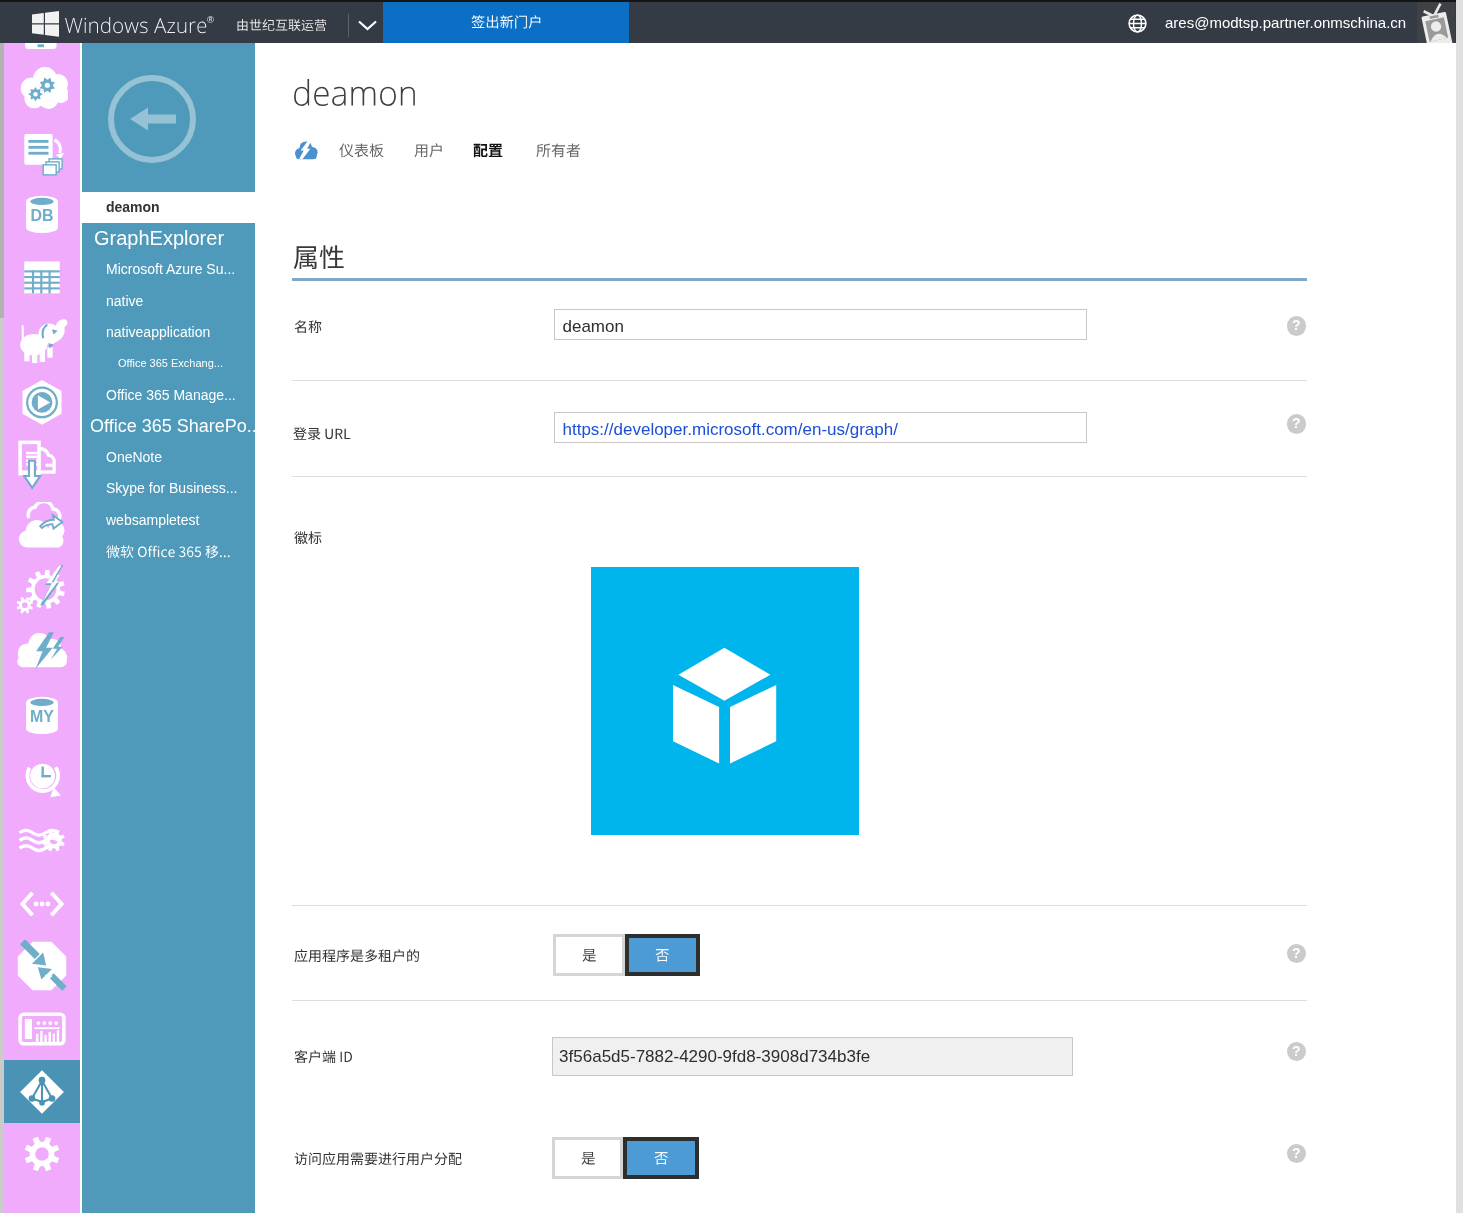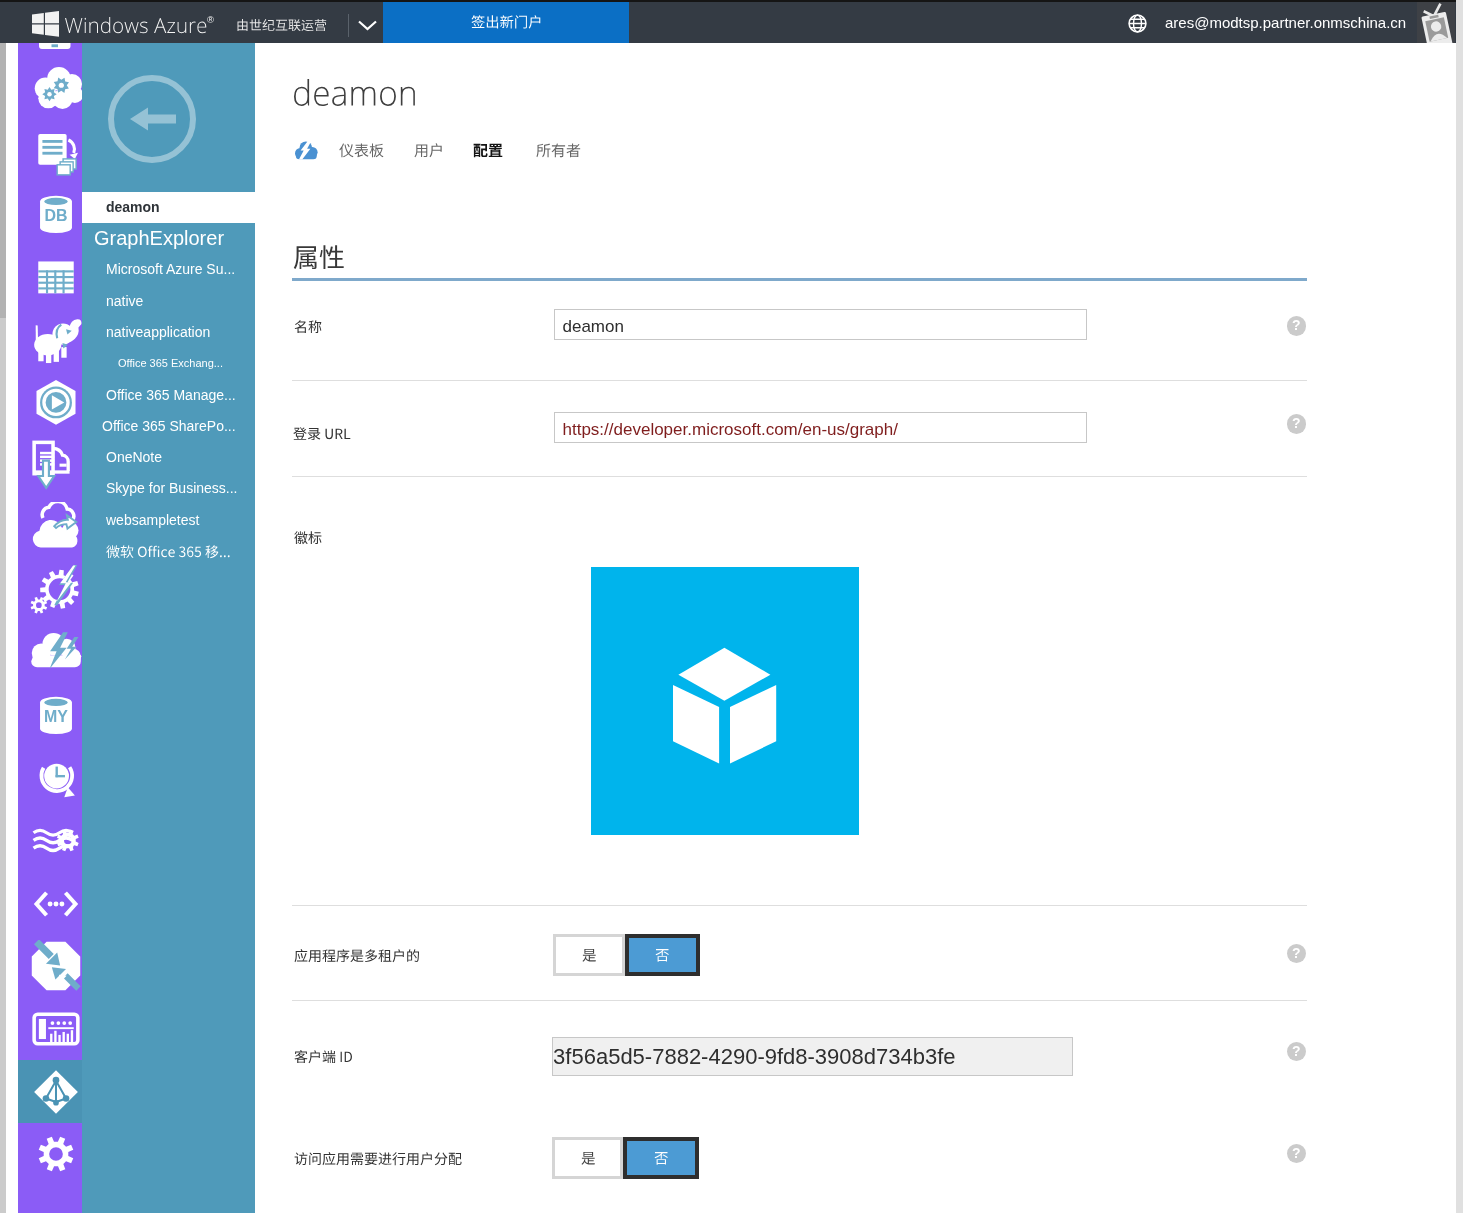--- a/index.html
+++ b/index.html
@@ -1,19 +1,19 @@
 <!DOCTYPE html>
 <html><head><meta charset="utf-8"><style>
 *{margin:0;padding:0;box-sizing:border-box}
 body{width:1463px;height:1213px;position:relative;overflow:hidden;background:#fff;font-family:"Liberation Sans",sans-serif;}
 .abs{position:absolute}
 </style></head><body>
 <div class="abs" style="left:0;top:0;width:6px;height:1213px;background:#cbcbcb"></div>
 <div class="abs" style="left:0;top:43px;width:6px;height:275px;background:#b2b2b2"></div>
-<div class="abs" style="left:18px;top:0;width:76px;height:1213px;background:#8b5cf6">
+<div class="abs" style="left:4px;top:0;width:76px;height:1213px;background:#f0abfc">
 <svg class="abs" style="left:20px;top:0" width="40" height="50" viewBox="0 0 40 50">
       <rect x="1" y="28" width="31.5" height="21" rx="3" fill="#fff"></rect>
       <rect x="13.5" y="44.3" width="6.5" height="2.9" fill="#6fadca"></rect>
     </svg>
 <div class="abs" style="left:0;top:1060.3px;width:76px;height:62.6px;background:#4a93b4"></div>
 <svg style="position:absolute;left:12.0px;top:64.0px" width="52" height="52" viewBox="0 0 44 44">
       <g fill="#fff">
         <circle cx="13" cy="20.5" r="9"></circle>
         <circle cx="24.5" cy="12.5" r="10"></circle>
         <circle cx="35.5" cy="17" r="8.5"></circle>
@@ -174,21 +174,21 @@
       <circle cx="46" cy="46" r="41" fill="none" stroke="rgba(255,255,255,0.40)" stroke-width="6"></circle>
       <path fill="rgba(255,255,255,0.40)" d="M24,46 L42,34.5 L42,41.5 L70,41.5 L70,50.5 L42,50.5 L42,57.5 Z"></path>
     </svg>
 <div class="abs" style="left:0;top:191.7px;width:173px;height:31.3px;background:#fff;color:#2e3338;font-weight:bold;font-size:14px;line-height:31.3px;padding-left:24px">deamon</div>
 <div class="abs" style="left:0;top:223.0px;width:173px;height:31.3px;color:#fff;font-size:20px;line-height:31.3px;padding-left:12px;white-space:nowrap">GraphExplorer</div>
 <div class="abs" style="left:0;top:254.3px;width:173px;height:31.3px;color:#fff;font-size:14px;line-height:31.3px;padding-left:24px;white-space:nowrap">Microsoft Azure Su...</div>
 <div class="abs" style="left:0;top:285.6px;width:153px;height:31.3px;color:#fff;font-size:14px;line-height:31.3px;padding-left:24px;white-space:nowrap">native</div>
 <div class="abs" style="left:0;top:316.9px;width:171px;height:31.3px;color:#fff;font-size:14px;line-height:31.3px;padding-left:24px;white-space:nowrap">nativeapplication</div>
 <div class="abs" style="left:0;top:348.2px;width:173px;height:31.3px;color:#fff;font-size:11px;line-height:31.3px;padding-left:36px;white-space:nowrap">Office 365 Exchang...</div>
 <div class="abs" style="left:0;top:379.5px;width:207px;height:31.3px;color:#fff;font-size:14px;line-height:31.3px;padding-left:24px;white-space:nowrap">Office 365 Manage...</div>
-<div class="abs" style="left:0;top:410.8px;width:173px;height:31.3px;color:#fff;font-size:14px;line-height:31.3px;padding-left:20px;white-space:nowrap">Office 365 SharePo...</div>
+<div class="abs" style="left:0;top:410.8px;width:173px;height:31.3px;color:#fff;font-size:18px;line-height:31.3px;padding-left:8px;white-space:nowrap">Office 365 SharePo...</div>
 <div class="abs" style="left:0;top:442.1px;width:173px;height:31.3px;color:#fff;font-size:14px;line-height:31.3px;padding-left:24px;white-space:nowrap">OneNote</div>
 <div class="abs" style="left:0;top:473.4px;width:173px;height:31.3px;color:#fff;font-size:14px;line-height:31.3px;padding-left:24px;white-space:nowrap">Skype for Business...</div>
 <div class="abs" style="left:0;top:504.7px;width:173px;height:31.3px;color:#fff;font-size:14px;line-height:31.3px;padding-left:24px;white-space:nowrap">websampletest</div>
 </div>
 <svg style="position:absolute;left:106px;top:542.9px;" width="126" height="18" viewBox="0 0 126 18">
     <path transform="translate(0,14.0)" d="M2.8 -11.8C2.3 -10.8 1.3 -9.7 0.4 -9.0C0.6 -8.8 0.8 -8.4 1.0 -8.2C2.0 -9.0 3.0 -10.3 3.7 -11.4ZM4.6 -4.5V-2.8C4.6 -1.8 4.5 -0.6 3.5 0.4C3.7 0.5 4.1 0.9 4.2 1.1C5.3 -0.0 5.5 -1.6 5.5 -2.8V-3.6H7.3V-2.0C7.3 -1.4 7.1 -1.2 6.9 -1.1C7.1 -0.9 7.3 -0.5 7.3 -0.2C7.5 -0.5 7.8 -0.7 9.5 -1.9C9.4 -2.1 9.3 -2.4 9.3 -2.6L8.2 -2.0V-4.5ZM10.3 -8.0H12.0C11.8 -6.2 11.5 -4.7 11.0 -3.5C10.6 -4.7 10.4 -6.0 10.2 -7.4ZM4.0 -6.2V-5.3H8.6V-5.5C8.8 -5.3 9.1 -5.0 9.2 -4.9C9.3 -5.2 9.5 -5.5 9.6 -5.8C9.9 -4.6 10.1 -3.4 10.5 -2.4C9.9 -1.2 9.1 -0.3 8.0 0.4C8.2 0.6 8.5 1.0 8.6 1.1C9.6 0.5 10.4 -0.4 11.0 -1.3C11.5 -0.3 12.1 0.5 12.9 1.1C13.0 0.8 13.3 0.4 13.6 0.2C12.7 -0.3 12.0 -1.2 11.5 -2.3C12.2 -3.8 12.7 -5.7 13.0 -8.0H13.5V-8.9H10.5C10.7 -9.7 10.8 -10.7 11.0 -11.6L10.0 -11.7C9.8 -9.6 9.4 -7.5 8.6 -6.0V-6.2ZM4.2 -10.6V-7.3H8.6V-10.6H7.9V-8.1H6.9V-11.8H6.0V-8.1H5.0V-10.6ZM3.1 -9.0C2.4 -7.5 1.3 -6.0 0.2 -5.0C0.4 -4.8 0.7 -4.3 0.8 -4.1C1.2 -4.5 1.7 -5.0 2.1 -5.5V1.1H3.0V-6.9C3.4 -7.5 3.7 -8.1 4.0 -8.6Z M22.3 -11.8C22.0 -9.6 21.4 -7.5 20.5 -6.2C20.7 -6.1 21.1 -5.8 21.3 -5.6C21.9 -6.4 22.3 -7.5 22.7 -8.7H26.3C26.1 -7.7 25.8 -6.6 25.6 -5.9L26.5 -5.7C26.8 -6.6 27.1 -8.1 27.4 -9.5L26.7 -9.6L26.6 -9.6H22.9C23.1 -10.3 23.2 -10.9 23.3 -11.6ZM23.3 -7.3V-6.7C23.3 -4.7 23.1 -1.8 20.1 0.4C20.4 0.6 20.7 0.9 20.9 1.1C22.6 -0.2 23.5 -1.7 23.9 -3.2C24.5 -1.3 25.4 0.3 26.8 1.1C27.0 0.8 27.3 0.4 27.5 0.3C25.8 -0.7 24.8 -2.9 24.3 -5.4C24.3 -5.8 24.3 -6.3 24.3 -6.7V-7.3ZM15.3 -4.6C15.4 -4.8 15.9 -4.8 16.4 -4.8H17.9V-2.8L14.5 -2.4L14.8 -1.3L17.9 -1.8V1.1H18.8V-1.9L20.7 -2.3L20.7 -3.2L18.8 -3.0V-4.8H20.6V-5.8H18.8V-7.9H17.9V-5.8H16.4C16.8 -6.8 17.3 -7.9 17.7 -9.1H20.7V-10.1H18.0C18.2 -10.6 18.3 -11.0 18.4 -11.5L17.4 -11.7C17.3 -11.2 17.1 -10.6 17.0 -10.1H14.7V-9.1H16.7C16.3 -8.0 15.9 -7.1 15.7 -6.7C15.5 -6.1 15.2 -5.6 15.0 -5.6C15.1 -5.3 15.3 -4.9 15.3 -4.6Z M36.3 0.2C38.9 0.2 40.7 -1.9 40.7 -5.2C40.7 -8.5 38.9 -10.4 36.3 -10.4C33.8 -10.4 31.9 -8.5 31.9 -5.2C31.9 -1.9 33.8 0.2 36.3 0.2ZM36.3 -1.0C34.5 -1.0 33.3 -2.6 33.3 -5.2C33.3 -7.7 34.5 -9.3 36.3 -9.3C38.2 -9.3 39.4 -7.7 39.4 -5.2C39.4 -2.6 38.2 -1.0 36.3 -1.0Z M42.0 -6.6H43.0V0.0H44.3V-6.6H45.9V-7.6H44.3V-8.8C44.3 -9.8 44.6 -10.3 45.4 -10.3C45.6 -10.3 45.9 -10.2 46.2 -10.1L46.5 -11.1C46.2 -11.2 45.7 -11.3 45.2 -11.3C43.7 -11.3 43.0 -10.4 43.0 -8.8V-7.6L42.0 -7.5Z M46.5 -6.6H47.6V0.0H48.8V-6.6H50.5V-7.6H48.8V-8.8C48.8 -9.8 49.2 -10.3 49.9 -10.3C50.2 -10.3 50.5 -10.2 50.8 -10.1L51.1 -11.1C50.7 -11.2 50.3 -11.3 49.8 -11.3C48.3 -11.3 47.6 -10.4 47.6 -8.8V-7.6L46.5 -7.5Z M51.9 0.0H53.2V-7.6H51.9ZM52.6 -9.2C53.1 -9.2 53.4 -9.5 53.4 -10.0C53.4 -10.5 53.1 -10.8 52.6 -10.8C52.1 -10.8 51.7 -10.5 51.7 -10.0C51.7 -9.5 52.1 -9.2 52.6 -9.2Z M58.8 0.2C59.7 0.2 60.5 -0.2 61.2 -0.8L60.7 -1.6C60.2 -1.2 59.6 -0.9 58.9 -0.9C57.5 -0.9 56.5 -2.0 56.5 -3.8C56.5 -5.5 57.5 -6.7 58.9 -6.7C59.5 -6.7 60.0 -6.5 60.4 -6.1L61.1 -6.9C60.5 -7.4 59.8 -7.8 58.9 -7.8C56.9 -7.8 55.2 -6.3 55.2 -3.8C55.2 -1.3 56.7 0.2 58.8 0.2Z M66.0 0.2C67.0 0.2 67.8 -0.2 68.5 -0.6L68.0 -1.4C67.5 -1.1 66.9 -0.8 66.1 -0.8C64.7 -0.8 63.7 -1.9 63.6 -3.5H68.7C68.8 -3.7 68.8 -3.9 68.8 -4.2C68.8 -6.4 67.7 -7.8 65.7 -7.8C64.0 -7.8 62.3 -6.3 62.3 -3.8C62.3 -1.3 64.0 0.2 66.0 0.2ZM63.6 -4.4C63.7 -5.9 64.7 -6.8 65.8 -6.8C67.0 -6.8 67.7 -6.0 67.7 -4.4Z M76.2 0.2C78.0 0.2 79.5 -0.9 79.5 -2.7C79.5 -4.2 78.5 -5.1 77.3 -5.3V-5.4C78.4 -5.8 79.1 -6.6 79.1 -7.9C79.1 -9.5 77.9 -10.4 76.1 -10.4C75.0 -10.4 74.1 -9.9 73.3 -9.2L74.0 -8.4C74.6 -9.0 75.3 -9.4 76.1 -9.4C77.2 -9.4 77.8 -8.8 77.8 -7.8C77.8 -6.7 77.1 -5.8 75.0 -5.8V-4.8C77.4 -4.8 78.2 -4.0 78.2 -2.8C78.2 -1.6 77.3 -0.9 76.1 -0.9C74.9 -0.9 74.2 -1.4 73.6 -2.1L72.9 -1.2C73.6 -0.5 74.6 0.2 76.2 0.2Z M84.5 0.2C86.1 0.2 87.4 -1.2 87.4 -3.1C87.4 -5.3 86.3 -6.4 84.6 -6.4C83.8 -6.4 82.9 -5.9 82.3 -5.1C82.3 -8.3 83.5 -9.4 84.9 -9.4C85.5 -9.4 86.1 -9.1 86.5 -8.6L87.3 -9.4C86.7 -10.0 85.9 -10.4 84.9 -10.4C82.9 -10.4 81.1 -8.9 81.1 -4.9C81.1 -1.5 82.5 0.2 84.5 0.2ZM82.3 -4.1C83.0 -5.1 83.7 -5.4 84.4 -5.4C85.6 -5.4 86.2 -4.5 86.2 -3.1C86.2 -1.8 85.5 -0.8 84.5 -0.8C83.2 -0.8 82.4 -2.0 82.3 -4.1Z M91.7 0.2C93.4 0.2 95.1 -1.1 95.1 -3.3C95.1 -5.6 93.7 -6.6 92.0 -6.6C91.4 -6.6 90.9 -6.5 90.4 -6.2L90.7 -9.2H94.6V-10.3H89.6L89.2 -5.5L89.9 -5.0C90.5 -5.4 91.0 -5.6 91.6 -5.6C92.9 -5.6 93.8 -4.8 93.8 -3.3C93.8 -1.8 92.8 -0.9 91.6 -0.9C90.4 -0.9 89.6 -1.4 89.1 -2.0L88.4 -1.2C89.1 -0.5 90.1 0.2 91.7 0.2Z M103.7 -11.6C102.8 -11.2 101.1 -10.8 99.7 -10.5C99.9 -10.3 100.0 -9.9 100.1 -9.7C100.6 -9.8 101.2 -9.9 101.7 -10.0V-7.7H99.6V-6.8H101.5C101.0 -5.2 100.2 -3.3 99.4 -2.3C99.6 -2.1 99.8 -1.7 99.9 -1.4C100.6 -2.2 101.2 -3.7 101.7 -5.1V1.1H102.7V-5.3C103.1 -4.7 103.6 -3.9 103.8 -3.5L104.4 -4.3C104.2 -4.6 103.1 -6.0 102.7 -6.4V-6.8H104.4V-7.7H102.7V-10.3C103.3 -10.4 103.9 -10.6 104.4 -10.8ZM106.1 -8.2C106.6 -8.0 107.1 -7.6 107.5 -7.2C106.5 -6.7 105.4 -6.3 104.3 -6.0C104.5 -5.8 104.7 -5.5 104.9 -5.2C107.7 -6.0 110.4 -7.5 111.6 -10.1L110.9 -10.5L110.7 -10.4H108.1C108.4 -10.8 108.7 -11.2 109.0 -11.6L107.9 -11.8C107.3 -10.7 106.0 -9.5 104.3 -8.7C104.5 -8.5 104.8 -8.2 105.0 -8.0C105.8 -8.4 106.6 -9.0 107.2 -9.5H110.1C109.7 -8.8 109.0 -8.2 108.3 -7.7C107.9 -8.1 107.4 -8.5 106.9 -8.8ZM106.8 -2.7C107.3 -2.4 107.9 -1.9 108.4 -1.4C107.1 -0.6 105.6 0.0 104.0 0.3C104.2 0.5 104.4 0.9 104.6 1.2C108.0 0.4 111.1 -1.4 112.4 -5.1L111.7 -5.4L111.5 -5.4H109.1C109.4 -5.7 109.6 -6.1 109.8 -6.5L108.7 -6.7C108.0 -5.4 106.6 -4.0 104.5 -3.0C104.7 -2.9 105.0 -2.5 105.2 -2.3C106.4 -2.9 107.4 -3.7 108.2 -4.5H111.0C110.6 -3.5 109.9 -2.7 109.2 -2.0C108.7 -2.5 108.1 -2.9 107.6 -3.2Z M114.9 0.2C115.4 0.2 115.8 -0.2 115.8 -0.8C115.8 -1.4 115.4 -1.8 114.9 -1.8C114.4 -1.8 114.0 -1.4 114.0 -0.8C114.0 -0.2 114.4 0.2 114.9 0.2Z M118.8 0.2C119.3 0.2 119.7 -0.2 119.7 -0.8C119.7 -1.4 119.3 -1.8 118.8 -1.8C118.3 -1.8 117.9 -1.4 117.9 -0.8C117.9 -0.2 118.3 0.2 118.8 0.2Z M122.7 0.2C123.2 0.2 123.6 -0.2 123.6 -0.8C123.6 -1.4 123.2 -1.8 122.7 -1.8C122.2 -1.8 121.8 -1.4 121.8 -0.8C121.8 -0.2 122.2 0.2 122.7 0.2Z" fill="#fff"></path>
   </svg>
 <div class="abs" style="left:0;top:0;width:1463px;height:2px;background:#151515;z-index:11"></div>
 <div class="abs" style="left:0;top:2px;width:1456px;height:41px;background:#343b44;z-index:10"></div>
 <svg class="abs" style="left:31.6px;top:10.7px;z-index:12;" width="27" height="26" viewBox="0 0 27 26">
@@ -256,21 +256,21 @@
 <div class="abs" style="left:292px;top:278px;width:1015px;height:3px;background:#7fa9cb"></div>
 <svg style="position:absolute;left:293.6px;top:318.3px;" width="29" height="18" viewBox="0 0 29 18">
     <path transform="translate(0,14.0)" d="M3.7 -7.4C4.4 -6.9 5.2 -6.2 5.8 -5.7C4.2 -4.8 2.4 -4.2 0.7 -3.8C0.9 -3.6 1.1 -3.1 1.2 -2.9C2.0 -3.0 2.8 -3.3 3.5 -3.5V1.1H4.6V0.4H10.8V1.1H11.9V-4.8H6.3C8.6 -6.0 10.7 -7.7 11.8 -10.0L11.1 -10.4L10.9 -10.4H6.0C6.3 -10.8 6.6 -11.2 6.9 -11.6L5.7 -11.8C4.9 -10.5 3.3 -8.9 1.0 -7.8C1.2 -7.6 1.6 -7.3 1.7 -7.0C3.0 -7.7 4.1 -8.5 5.1 -9.4H10.3C9.4 -8.2 8.2 -7.1 6.8 -6.2C6.2 -6.8 5.2 -7.5 4.5 -8.0ZM10.8 -0.6H4.6V-3.8H10.8Z M21.2 -6.3C20.8 -4.5 20.3 -2.8 19.5 -1.7C19.7 -1.6 20.2 -1.3 20.3 -1.1C21.1 -2.4 21.8 -4.2 22.1 -6.1ZM24.9 -6.2C25.6 -4.6 26.2 -2.6 26.3 -1.3L27.3 -1.6C27.1 -2.9 26.5 -4.9 25.9 -6.4ZM21.4 -11.7C21.1 -9.9 20.5 -8.2 19.7 -6.9V-7.7H17.9V-10.2C18.6 -10.4 19.2 -10.6 19.7 -10.8L19.1 -11.6C18.1 -11.2 16.4 -10.8 14.9 -10.5C15.0 -10.3 15.1 -9.9 15.2 -9.7C15.7 -9.8 16.3 -9.9 16.9 -10.0V-7.7H14.8V-6.8H16.8C16.3 -5.2 15.3 -3.3 14.5 -2.3C14.6 -2.1 14.9 -1.7 15.0 -1.4C15.7 -2.3 16.4 -3.7 16.9 -5.1V1.1H17.9V-5.2C18.4 -4.6 18.9 -3.8 19.1 -3.4L19.7 -4.2C19.5 -4.5 18.3 -5.8 17.9 -6.2V-6.8H19.6L19.5 -6.7C19.8 -6.6 20.2 -6.3 20.4 -6.1C20.9 -6.9 21.4 -7.8 21.7 -8.9H23.1V-0.2C23.1 0.0 23.1 0.1 22.9 0.1C22.7 0.1 22.1 0.1 21.4 0.1C21.6 0.3 21.8 0.8 21.8 1.1C22.7 1.1 23.3 1.0 23.7 0.9C24.1 0.7 24.2 0.4 24.2 -0.2V-8.9H26.1C25.9 -8.4 25.6 -7.9 25.3 -7.4L26.3 -7.1C26.7 -7.9 27.1 -8.9 27.4 -9.8L26.7 -10.0L26.6 -9.9H22.1C22.2 -10.4 22.3 -11.0 22.5 -11.5Z" fill="#333"></path>
   </svg>
 <div class="abs" style="left:553.5px;top:309.3px;width:533px;height:31px;border:1px solid #c7c7c7;background:#fff;font-size:17px;color:#2e2e2e;line-height:33px;padding-left:8px">deamon</div>
 <div class="abs" style="left:1286.5px;top:316.0px;width:19.5px;height:19.5px;border-radius:50%;background:#cbcbcb;color:#fff;font-size:14px;font-weight:bold;text-align:center;line-height:19.5px">?</div>
 <div class="abs" style="left:292px;top:379.8px;width:1015px;height:1px;background:#dedede"></div>
 <svg style="position:absolute;left:293.3px;top:425.0px;" width="59" height="18" viewBox="0 0 59 18">
     <path transform="translate(0,14.0)" d="M4.0 -4.9H9.8V-3.2H4.0ZM2.9 -5.8V-2.3H10.9V-5.8ZM12.3 -10.0C11.8 -9.5 11.0 -8.8 10.3 -8.3C10.0 -8.6 9.7 -9.0 9.4 -9.4C10.1 -9.8 10.9 -10.5 11.6 -11.1L10.7 -11.6C10.3 -11.1 9.6 -10.5 8.9 -10.0C8.5 -10.5 8.2 -11.1 7.9 -11.7L7.0 -11.4C7.6 -10.1 8.4 -8.9 9.4 -7.9H4.7C5.5 -8.7 6.2 -9.8 6.6 -10.9L6.0 -11.3L5.8 -11.2H1.4V-10.3H5.3C4.9 -9.6 4.4 -9.0 3.9 -8.4C3.4 -8.9 2.6 -9.4 2.0 -9.8L1.4 -9.2C2.1 -8.8 2.8 -8.2 3.2 -7.8C2.3 -7.0 1.3 -6.3 0.4 -5.9C0.6 -5.7 0.9 -5.3 1.0 -5.1C2.2 -5.7 3.5 -6.5 4.5 -7.6V-7.0H9.5V-7.7C10.5 -6.6 11.7 -5.8 12.9 -5.2C13.1 -5.5 13.4 -5.9 13.6 -6.1C12.7 -6.5 11.8 -7.1 11.0 -7.7C11.7 -8.2 12.5 -8.8 13.1 -9.4ZM9.1 -2.2C8.9 -1.6 8.5 -0.7 8.1 -0.1H4.8L5.7 -0.4C5.6 -0.9 5.2 -1.7 4.9 -2.2L3.9 -1.9C4.2 -1.3 4.6 -0.6 4.7 -0.1H0.8V0.8H13.2V-0.1H9.2C9.5 -0.7 9.8 -1.3 10.1 -1.9Z M15.9 -4.4C16.8 -3.9 17.9 -3.1 18.4 -2.6L19.2 -3.3C18.6 -3.9 17.5 -4.6 16.6 -5.1ZM15.9 -11.0V-10.0H24.4L24.3 -8.7H16.3V-7.8H24.2L24.2 -6.5H14.9V-5.5H20.5V-3.0C18.4 -2.1 16.3 -1.3 15.0 -0.8L15.5 0.2C16.9 -0.4 18.7 -1.2 20.5 -2.0V-0.0C20.5 0.2 20.4 0.2 20.2 0.2C19.9 0.3 19.2 0.3 18.3 0.2C18.5 0.5 18.6 0.9 18.7 1.1C19.8 1.1 20.5 1.1 20.9 1.0C21.4 0.8 21.5 0.6 21.5 -0.0V-3.3C22.7 -1.5 24.5 -0.1 26.7 0.6C26.8 0.3 27.1 -0.1 27.3 -0.4C25.8 -0.8 24.5 -1.5 23.5 -2.5C24.3 -3.0 25.4 -3.8 26.2 -4.5L25.3 -5.2C24.7 -4.5 23.7 -3.7 22.8 -3.1C22.3 -3.7 21.9 -4.4 21.5 -5.1V-5.5H27.2V-6.5H25.3C25.4 -7.9 25.5 -9.6 25.5 -11.0L24.7 -11.0L24.5 -11.0Z M36.2 0.2C38.3 0.2 39.9 -0.9 39.9 -4.2V-10.3H38.6V-4.2C38.6 -1.7 37.5 -1.0 36.2 -1.0C34.8 -1.0 33.8 -1.7 33.8 -4.2V-10.3H32.5V-4.2C32.5 -0.9 34.1 0.2 36.2 0.2Z M43.9 -5.4V-9.2H45.7C47.3 -9.2 48.1 -8.7 48.1 -7.4C48.1 -6.0 47.3 -5.4 45.7 -5.4ZM48.3 0.0H49.7L47.1 -4.5C48.5 -4.8 49.4 -5.8 49.4 -7.4C49.4 -9.5 47.9 -10.3 45.8 -10.3H42.6V0.0H43.9V-4.4H45.8Z M51.5 0.0H57.3V-1.1H52.8V-10.3H51.5Z" fill="#333"></path>
   </svg>
-<div class="abs" style="left:553.5px;top:411.9px;width:533px;height:31px;border:1px solid #c7c7c7;background:#fff;font-size:17px;color:#7f1d1d;line-height:33px;padding-left:8px">https://developer.microsoft.com/en-us/graph/</div>
+<div class="abs" style="left:553.5px;top:411.9px;width:533px;height:31px;border:1px solid #c7c7c7;background:#fff;font-size:17px;color:#1d4ed8;line-height:33px;padding-left:8px">https://developer.microsoft.com/en-us/graph/</div>
 <div class="abs" style="left:1286.5px;top:414.2px;width:19.5px;height:19.5px;border-radius:50%;background:#cbcbcb;color:#fff;font-size:14px;font-weight:bold;text-align:center;line-height:19.5px">?</div>
 <div class="abs" style="left:292px;top:476.2px;width:1015px;height:1px;background:#dedede"></div>
 <svg style="position:absolute;left:293.6px;top:528.9px;" width="29" height="18" viewBox="0 0 29 18">
     <path transform="translate(0,14.0)" d="M7.4 -1.4C7.8 -1.0 8.2 -0.3 8.4 0.2L9.0 -0.2C8.9 -0.6 8.5 -1.3 8.1 -1.8ZM4.6 -1.6C4.3 -1.1 3.9 -0.4 3.4 -0.1L4.1 0.5C4.6 -0.0 5.0 -0.8 5.3 -1.4ZM2.6 -11.8C2.2 -10.8 1.3 -9.7 0.4 -9.0C0.6 -8.8 0.9 -8.4 1.0 -8.2C1.9 -9.0 3.0 -10.3 3.6 -11.4ZM4.1 -10.8V-7.9H8.7V-10.8H7.9V-8.7H6.8V-11.8H5.9V-8.7H4.9V-10.8ZM3.9 -1.8C4.1 -1.9 4.4 -1.9 6.0 -2.1V0.2C6.0 0.3 6.0 0.3 5.9 0.3C5.8 0.3 5.3 0.3 4.9 0.3C5.0 0.5 5.2 0.8 5.2 1.0C5.9 1.0 6.3 1.0 6.5 0.9C6.8 0.8 6.9 0.6 6.9 0.2V-2.2L8.5 -2.3C8.6 -2.1 8.7 -1.8 8.8 -1.6L9.5 -2.0C9.3 -2.5 8.8 -3.4 8.3 -4.1L7.7 -3.8L8.1 -3.0L5.5 -2.8C6.4 -3.4 7.4 -4.2 8.2 -4.9L7.5 -5.4C7.3 -5.2 7.0 -5.0 6.8 -4.8L5.3 -4.7C5.7 -5.0 6.2 -5.5 6.6 -5.9L5.9 -6.3H8.5V-7.1H3.9V-6.3H5.7C5.3 -5.6 4.6 -5.0 4.4 -4.9C4.2 -4.7 4.0 -4.6 3.8 -4.6C3.9 -4.4 4.0 -3.9 4.1 -3.8C4.2 -3.8 4.5 -3.9 5.9 -4.0C5.3 -3.6 4.8 -3.2 4.6 -3.1C4.2 -2.8 3.9 -2.6 3.6 -2.6C3.7 -2.4 3.9 -2.0 3.9 -1.8ZM10.5 -8.1H11.9C11.8 -6.5 11.6 -5.0 11.2 -3.7C10.8 -4.9 10.5 -6.3 10.3 -7.8ZM10.2 -11.8C10.0 -9.5 9.5 -7.4 8.5 -6.0C8.7 -5.8 9.0 -5.3 9.2 -5.1C9.4 -5.5 9.6 -5.9 9.8 -6.3C10.0 -4.9 10.3 -3.6 10.7 -2.4C10.2 -1.2 9.4 -0.3 8.4 0.4C8.6 0.6 8.9 1.0 9.0 1.2C9.9 0.5 10.6 -0.4 11.1 -1.3C11.6 -0.3 12.2 0.6 13.0 1.1C13.2 0.9 13.5 0.5 13.7 0.4C12.8 -0.2 12.1 -1.2 11.6 -2.4C12.3 -4.0 12.6 -5.9 12.8 -8.1H13.5V-9.0H10.7C10.9 -9.9 11.0 -10.7 11.2 -11.6ZM2.9 -9.0C2.3 -7.5 1.3 -6.0 0.3 -5.0C0.5 -4.8 0.8 -4.3 0.9 -4.1C1.2 -4.5 1.6 -4.9 1.9 -5.4V1.1H2.9V-6.7C3.2 -7.4 3.6 -8.0 3.9 -8.6Z M20.5 -10.7V-9.7H26.6V-10.7ZM24.9 -4.5C25.6 -3.1 26.2 -1.3 26.4 -0.2L27.4 -0.6C27.2 -1.7 26.5 -3.5 25.8 -4.8ZM20.9 -4.8C20.5 -3.3 19.9 -1.8 19.1 -0.8C19.3 -0.7 19.8 -0.4 19.9 -0.3C20.7 -1.3 21.4 -3.0 21.8 -4.6ZM19.9 -7.4V-6.4H22.9V-0.3C22.9 -0.1 22.8 -0.0 22.6 0.0C22.5 0.0 21.8 0.0 21.1 -0.0C21.2 0.3 21.4 0.8 21.4 1.1C22.4 1.1 23.0 1.0 23.4 0.9C23.8 0.7 24.0 0.4 24.0 -0.2V-6.4H27.4V-7.4ZM16.8 -11.8V-8.8H14.7V-7.8H16.6C16.1 -6.1 15.2 -4.1 14.3 -3.0C14.5 -2.7 14.8 -2.3 14.9 -2.0C15.6 -2.9 16.3 -4.4 16.8 -5.9V1.1H17.9V-6.2C18.4 -5.5 18.9 -4.7 19.2 -4.2L19.8 -5.0C19.5 -5.4 18.3 -7.0 17.9 -7.4V-7.8H19.7V-8.8H17.9V-11.8Z" fill="#333"></path>
   </svg>
 <div class="abs" style="left:590.6px;top:567.3px;width:268px;height:268px;background:#00b4ec"></div>
 <svg class="abs" style="left:590.6px;top:567.3px" width="268" height="268" viewBox="0 0 268 268">
     <path fill="#fff" d="M133.4,80.7 L179.4,107.7 L133.4,133.7 L87.4,107.7 Z"></path>
     <path fill="#fff" d="M82,118 L128.1,140.1 L128.1,196.5 L82,174.3 Z"></path>
     <path fill="#fff" d="M185.2,118 L139,140.1 L139,196.5 L185.2,174.3 Z"></path>
@@ -285,21 +285,21 @@
   </svg>
 <div class="abs" style="left:624.5999999999999px;top:933.9px;width:75.9px;height:42px;background:#4c9bd4;border:4px solid #2e2e2e"></div>
 <svg style="position:absolute;left:655.3px;top:945.9px;" width="16" height="19" viewBox="0 0 16 19">
     <path transform="translate(0,14.5)" d="M8.4 -8.2C10.1 -7.5 12.1 -6.3 13.1 -5.5L13.9 -6.3C12.8 -7.1 10.8 -8.3 9.2 -8.9ZM2.6 -4.3V1.2H3.7V0.5H10.9V1.1H12.0V-4.3ZM3.7 -0.5V-3.4H10.9V-0.5ZM1.0 -11.4V-10.3H7.4C5.7 -8.6 3.1 -7.1 0.5 -6.3C0.8 -6.1 1.1 -5.6 1.3 -5.3C3.1 -6.0 5.1 -7.0 6.7 -8.3V-4.7H7.8V-9.2C8.2 -9.6 8.5 -9.9 8.8 -10.3H13.5V-11.4Z" fill="#fff"></path>
   </svg>
 <div class="abs" style="left:1286.5px;top:943.5px;width:19.5px;height:19.5px;border-radius:50%;background:#cbcbcb;color:#fff;font-size:14px;font-weight:bold;text-align:center;line-height:19.5px">?</div>
 <div class="abs" style="left:292px;top:1000.3px;width:1015px;height:1px;background:#dedede"></div>
 <svg style="position:absolute;left:293.6px;top:1047.7px;" width="60" height="18" viewBox="0 0 60 18">
     <path transform="translate(0,14.0)" d="M5.0 -7.4H9.2C8.7 -6.8 7.9 -6.2 7.0 -5.7C6.2 -6.1 5.5 -6.7 4.9 -7.4ZM5.3 -9.3C4.6 -8.2 3.2 -7.0 1.3 -6.1C1.5 -6.0 1.8 -5.6 2.0 -5.4C2.8 -5.8 3.6 -6.2 4.2 -6.7C4.7 -6.1 5.3 -5.6 6.0 -5.1C4.3 -4.3 2.4 -3.7 0.5 -3.4C0.7 -3.1 0.9 -2.7 1.0 -2.4C1.7 -2.6 2.5 -2.8 3.2 -3.0V1.1H4.3V0.6H9.8V1.1H10.9V-3.1C11.5 -2.9 12.2 -2.8 12.8 -2.7C13.0 -3.0 13.3 -3.4 13.5 -3.7C11.5 -3.9 9.6 -4.4 8.0 -5.1C9.2 -5.9 10.2 -6.8 10.9 -7.9L10.2 -8.3L10.0 -8.2H5.8C6.0 -8.5 6.2 -8.8 6.4 -9.1ZM7.0 -4.5C8.0 -4.0 9.2 -3.5 10.4 -3.2H3.9C5.0 -3.6 6.0 -4.0 7.0 -4.5ZM4.3 -0.3V-2.3H9.8V-0.3ZM6.0 -11.6C6.3 -11.3 6.5 -10.9 6.7 -10.5H1.1V-7.9H2.1V-9.5H11.9V-7.9H12.9V-10.5H7.9C7.7 -10.9 7.4 -11.5 7.1 -11.9Z M17.5 -8.6H24.8V-5.8H17.4L17.5 -6.5ZM20.2 -11.6C20.5 -10.9 20.8 -10.2 20.9 -9.6H16.4V-6.5C16.4 -4.4 16.2 -1.5 14.5 0.6C14.7 0.7 15.2 1.0 15.4 1.2C16.8 -0.5 17.2 -2.8 17.4 -4.8H24.8V-3.9H25.8V-9.6H21.4L22.0 -9.8C21.9 -10.3 21.5 -11.2 21.2 -11.8Z M28.7 -9.1V-8.1H33.4V-9.1ZM29.1 -7.3C29.5 -5.8 29.7 -3.7 29.8 -2.3L30.6 -2.5C30.5 -3.9 30.3 -5.9 30.0 -7.5ZM30.1 -11.3C30.4 -10.7 30.9 -9.8 31.0 -9.3L32.0 -9.6C31.8 -10.1 31.4 -11.0 31.0 -11.6ZM33.7 -4.5V1.1H34.6V-3.6H35.9V1.0H36.7V-3.6H38.0V1.0H38.9V-3.6H40.2V0.1C40.2 0.3 40.1 0.3 40.0 0.3C39.9 0.3 39.5 0.3 39.1 0.3C39.2 0.5 39.4 0.9 39.4 1.1C40.1 1.1 40.4 1.1 40.7 1.0C41.0 0.8 41.1 0.6 41.1 0.2V-4.5H37.5L37.9 -5.8H41.4V-6.7H33.3V-5.8H36.7C36.6 -5.3 36.5 -4.9 36.4 -4.5ZM33.9 -11.1V-7.7H40.9V-11.1H39.9V-8.7H37.8V-11.7H36.8V-8.7H34.8V-11.1ZM32.1 -7.6C31.9 -5.9 31.6 -3.4 31.2 -1.9C30.2 -1.7 29.3 -1.5 28.6 -1.3L28.9 -0.3C30.2 -0.6 31.9 -1.1 33.5 -1.5L33.4 -2.5L32.0 -2.1C32.4 -3.6 32.7 -5.8 33.0 -7.4Z M46.6 0.0H47.8V-10.3H46.6Z M50.7 0.0H53.3C56.4 0.0 58.0 -1.9 58.0 -5.2C58.0 -8.4 56.4 -10.3 53.2 -10.3H50.7ZM51.9 -1.1V-9.2H53.1C55.5 -9.2 56.7 -7.8 56.7 -5.2C56.7 -2.6 55.5 -1.1 53.1 -1.1Z" fill="#333"></path>
   </svg>
-<div class="abs" style="left:552.1px;top:1036.7px;width:521px;height:39.6px;border:1px solid #c7c7c7;background:#f0f0f0;font-size:22px;color:#2e2e2e;line-height:38px;padding-left:0">3f56a5d5-7882-4290-9fd8-3908d734b3fe</div>
+<div class="abs" style="left:552.1px;top:1036.7px;width:521px;height:39.6px;border:1px solid #c7c7c7;background:#f0f0f0;font-size:17px;color:#2e2e2e;line-height:38px;padding-left:6px">3f56a5d5-7882-4290-9fd8-3908d734b3fe</div>
 <div class="abs" style="left:1286.5px;top:1041.8px;width:19.5px;height:19.5px;border-radius:50%;background:#cbcbcb;color:#fff;font-size:14px;font-weight:bold;text-align:center;line-height:19.5px">?</div>
 <svg style="position:absolute;left:293.6px;top:1150.0px;" width="169" height="18" viewBox="0 0 169 18">
     <path transform="translate(0,14.0)" d="M8.3 -11.5C8.5 -10.8 8.8 -9.9 9.0 -9.3L10.0 -9.7C9.9 -10.2 9.6 -11.1 9.3 -11.7ZM1.8 -10.9C2.4 -10.2 3.3 -9.3 3.7 -8.8L4.5 -9.5C4.0 -10.0 3.1 -10.9 2.5 -11.5ZM5.2 -9.3V-8.3H7.3C7.2 -4.8 7.0 -1.4 4.7 0.4C5.0 0.6 5.3 0.9 5.5 1.1C7.3 -0.3 7.9 -2.6 8.1 -5.2H11.3C11.1 -1.8 10.9 -0.4 10.6 -0.1C10.5 0.0 10.4 0.1 10.1 0.1C9.9 0.1 9.2 0.0 8.4 -0.0C8.6 0.3 8.7 0.7 8.8 1.0C9.5 1.0 10.2 1.0 10.6 1.0C11.0 1.0 11.3 0.9 11.5 0.5C12.0 0.0 12.1 -1.5 12.3 -5.7C12.3 -5.9 12.3 -6.2 12.3 -6.2H8.2C8.3 -6.9 8.3 -7.6 8.3 -8.3H13.3V-9.3ZM0.6 -7.4V-6.4H2.8V-1.7C2.8 -1.1 2.3 -0.6 2.0 -0.4C2.2 -0.2 2.6 0.2 2.7 0.5C2.9 0.2 3.2 -0.1 5.8 -2.0C5.7 -2.2 5.5 -2.6 5.4 -2.9L3.9 -1.8V-7.4Z M15.3 -8.6V1.1H16.3V-8.6ZM15.5 -11.1C16.2 -10.3 17.1 -9.3 17.5 -8.7L18.3 -9.3C17.9 -9.9 16.9 -10.9 16.2 -11.6ZM19.0 -11.0V-10.0H25.6V-0.4C25.6 -0.1 25.6 -0.0 25.3 -0.0C25.1 -0.0 24.2 0.0 23.4 -0.0C23.5 0.3 23.7 0.7 23.8 1.0C24.9 1.0 25.6 1.0 26.1 0.8C26.5 0.6 26.7 0.3 26.7 -0.4V-11.0ZM18.5 -7.5V-1.4H19.5V-2.4H23.4V-7.5ZM19.5 -6.6H22.4V-3.3H19.5Z M31.7 -6.9C32.3 -5.3 32.9 -3.3 33.2 -2.0L34.2 -2.5C33.9 -3.8 33.2 -5.7 32.6 -7.2ZM34.7 -7.6C35.2 -6.1 35.7 -4.1 35.9 -2.8L36.9 -3.1C36.7 -4.4 36.2 -6.4 35.7 -7.9ZM34.6 -11.6C34.8 -11.1 35.1 -10.5 35.3 -10.0H29.7V-6.1C29.7 -4.1 29.6 -1.4 28.5 0.6C28.8 0.7 29.2 1.0 29.4 1.2C30.6 -0.9 30.8 -4.0 30.8 -6.1V-9.0H41.2V-10.0H36.5C36.3 -10.5 35.9 -11.3 35.6 -11.9ZM30.9 -0.5V0.5H41.4V-0.5H37.6C38.9 -2.7 39.9 -5.3 40.6 -7.6L39.5 -8.0C38.9 -5.6 37.9 -2.7 36.5 -0.5Z M44.1 -10.8V-5.7C44.1 -3.7 44.0 -1.2 42.4 0.5C42.7 0.6 43.1 1.0 43.3 1.2C44.3 0.0 44.8 -1.6 45.0 -3.2H48.5V1.0H49.6V-3.2H53.4V-0.3C53.4 -0.1 53.3 0.0 53.0 0.0C52.7 0.1 51.8 0.1 50.8 0.0C50.9 0.3 51.1 0.8 51.2 1.0C52.5 1.1 53.3 1.0 53.8 0.9C54.2 0.7 54.4 0.4 54.4 -0.3V-10.8ZM45.2 -9.8H48.5V-7.5H45.2ZM53.4 -9.8V-7.5H49.6V-9.8ZM45.2 -6.5H48.5V-4.2H45.1C45.2 -4.7 45.2 -5.2 45.2 -5.7ZM53.4 -6.5V-4.2H49.6V-6.5Z M58.7 -8.0V-7.3H61.7V-8.0ZM58.4 -6.5V-5.8H61.7V-6.5ZM64.2 -6.5V-5.8H67.6V-6.5ZM64.2 -8.0V-7.3H67.3V-8.0ZM57.1 -9.5V-6.9H58.0V-8.8H62.5V-5.4H63.5V-8.8H68.0V-6.9H69.0V-9.5H63.5V-10.4H68.1V-11.2H57.9V-10.4H62.5V-9.5ZM58.0 -3.1V1.1H59.0V-2.3H61.1V1.0H62.0V-2.3H64.2V1.0H65.1V-2.3H67.3V0.1C67.3 0.2 67.3 0.2 67.1 0.2C67.0 0.3 66.5 0.3 65.9 0.2C66.1 0.5 66.2 0.9 66.3 1.1C67.0 1.1 67.6 1.1 67.9 1.0C68.3 0.8 68.3 0.6 68.3 0.1V-3.1H63.1L63.4 -4.1H69.1V-5.0H56.9V-4.1H62.3C62.3 -3.8 62.2 -3.5 62.0 -3.1Z M79.4 -3.2C78.9 -2.4 78.3 -1.8 77.4 -1.3C76.4 -1.6 75.4 -1.8 74.3 -2.0C74.6 -2.4 75.0 -2.8 75.3 -3.2ZM71.7 -9.0V-5.4H75.4C75.2 -5.0 75.0 -4.6 74.7 -4.2H70.8V-3.2H74.1C73.6 -2.6 73.1 -1.9 72.6 -1.4C73.8 -1.2 75.0 -1.0 76.1 -0.7C74.7 -0.2 73.0 0.1 70.8 0.2C71.0 0.4 71.2 0.8 71.3 1.1C73.9 0.9 76.0 0.5 77.6 -0.3C79.4 0.2 80.9 0.7 82.0 1.1L82.9 0.3C81.8 -0.1 80.3 -0.6 78.7 -1.0C79.5 -1.6 80.1 -2.3 80.6 -3.2H83.3V-4.2H75.9C76.1 -4.5 76.3 -4.9 76.5 -5.2L75.9 -5.4H82.4V-9.0H79.1V-10.2H83.0V-11.2H71.0V-10.2H74.8V-9.0ZM75.8 -10.2H78.1V-9.0H75.8ZM72.7 -8.2H74.8V-6.3H72.7ZM75.8 -8.2H78.1V-6.3H75.8ZM79.1 -8.2H81.4V-6.3H79.1Z M85.1 -10.9C85.9 -10.2 86.8 -9.2 87.3 -8.5L88.1 -9.2C87.6 -9.8 86.7 -10.8 85.9 -11.5ZM94.1 -11.5V-9.2H91.8V-11.5H90.7V-9.2H88.7V-8.2H90.7V-6.6L90.7 -5.7H88.7V-4.7H90.6C90.4 -3.6 89.9 -2.6 88.9 -1.8C89.1 -1.6 89.5 -1.2 89.6 -1.0C90.9 -2.0 91.4 -3.3 91.6 -4.7H94.1V-1.1H95.1V-4.7H97.2V-5.7H95.1V-8.2H96.9V-9.2H95.1V-11.5ZM91.8 -8.2H94.1V-5.7H91.7L91.8 -6.6ZM87.7 -6.7H84.7V-5.7H86.6V-1.7C86.0 -1.5 85.3 -0.8 84.5 -0.0L85.2 0.9C86.0 -0.0 86.6 -0.9 87.1 -0.9C87.4 -0.9 87.9 -0.4 88.5 -0.0C89.4 0.6 90.6 0.7 92.3 0.7C93.7 0.7 96.2 0.7 97.2 0.6C97.2 0.3 97.4 -0.2 97.5 -0.5C96.1 -0.3 94.0 -0.2 92.4 -0.2C90.8 -0.2 89.6 -0.3 88.7 -0.9C88.2 -1.2 87.9 -1.5 87.7 -1.6Z M104.1 -10.9V-9.9H111.0V-10.9ZM101.7 -11.8C101.0 -10.8 99.7 -9.5 98.5 -8.7C98.7 -8.5 99.0 -8.1 99.1 -7.9C100.4 -8.8 101.8 -10.1 102.7 -11.4ZM103.5 -7.1V-6.0H108.2V-0.2C108.2 -0.0 108.1 0.1 107.8 0.1C107.6 0.1 106.6 0.1 105.6 0.0C105.8 0.4 105.9 0.8 106.0 1.1C107.4 1.1 108.2 1.1 108.6 0.9C109.1 0.7 109.3 0.4 109.3 -0.2V-6.0H111.4V-7.1ZM102.3 -8.8C101.3 -7.2 99.8 -5.5 98.3 -4.5C98.6 -4.3 98.9 -3.8 99.1 -3.6C99.6 -4.0 100.2 -4.5 100.7 -5.1V1.2H101.7V-6.2C102.3 -6.9 102.8 -7.7 103.3 -8.4Z M114.1 -10.8V-5.7C114.1 -3.7 114.0 -1.2 112.4 0.5C112.7 0.6 113.1 1.0 113.3 1.2C114.3 0.0 114.8 -1.6 115.0 -3.2H118.5V1.0H119.6V-3.2H123.4V-0.3C123.4 -0.1 123.3 0.0 123.0 0.0C122.7 0.1 121.8 0.1 120.8 0.0C120.9 0.3 121.1 0.8 121.2 1.0C122.5 1.1 123.3 1.0 123.8 0.9C124.2 0.7 124.4 0.4 124.4 -0.3V-10.8ZM115.2 -9.8H118.5V-7.5H115.2ZM123.4 -9.8V-7.5H119.6V-9.8ZM115.2 -6.5H118.5V-4.2H115.1C115.2 -4.7 115.2 -5.2 115.2 -5.7ZM123.4 -6.5V-4.2H119.6V-6.5Z M129.5 -8.6H136.8V-5.8H129.4L129.5 -6.5ZM132.2 -11.6C132.5 -10.9 132.8 -10.2 132.9 -9.6H128.4V-6.5C128.4 -4.4 128.2 -1.5 126.5 0.6C126.7 0.7 127.2 1.0 127.4 1.2C128.8 -0.5 129.2 -2.8 129.4 -4.8H136.8V-3.9H137.8V-9.6H133.4L134.0 -9.8C133.9 -10.3 133.5 -11.2 133.2 -11.8Z M149.4 -11.5 148.5 -11.1C149.4 -9.0 151.1 -6.8 152.6 -5.5C152.8 -5.8 153.2 -6.2 153.5 -6.4C152.0 -7.5 150.3 -9.6 149.4 -11.5ZM144.5 -11.5C143.7 -9.3 142.3 -7.4 140.6 -6.2C140.9 -6.0 141.3 -5.6 141.5 -5.4C141.9 -5.7 142.3 -6.0 142.6 -6.4V-5.4H145.3C145.0 -3.1 144.2 -0.8 140.9 0.3C141.1 0.5 141.4 0.9 141.6 1.2C145.1 -0.1 146.0 -2.7 146.4 -5.4H150.2C150.1 -1.9 149.9 -0.6 149.5 -0.2C149.4 -0.1 149.2 -0.0 148.9 -0.0C148.6 -0.0 147.7 -0.0 146.8 -0.1C147.0 0.2 147.1 0.6 147.2 0.9C148.1 1.0 148.9 1.0 149.4 1.0C149.9 0.9 150.2 0.8 150.5 0.5C151.0 -0.1 151.1 -1.7 151.4 -6.0C151.4 -6.1 151.4 -6.5 151.4 -6.5H142.7C143.9 -7.7 144.9 -9.4 145.7 -11.2Z M161.8 -11.1V-10.1H166.0V-6.7H161.8V-0.6C161.8 0.6 162.2 1.0 163.5 1.0C163.8 1.0 165.6 1.0 165.8 1.0C167.1 1.0 167.4 0.3 167.6 -1.9C167.3 -2.0 166.8 -2.2 166.6 -2.4C166.5 -0.4 166.4 -0.0 165.8 -0.0C165.4 -0.0 163.9 -0.0 163.6 -0.0C163.0 -0.0 162.8 -0.1 162.8 -0.6V-5.7H166.0V-4.8H167.0V-11.1ZM156.0 -2.2H159.9V-0.8H156.0ZM156.0 -3.0V-7.7H157.0V-6.6C157.0 -5.9 156.8 -5.0 156.0 -4.3C156.1 -4.2 156.4 -4.0 156.5 -3.8C157.3 -4.6 157.5 -5.8 157.5 -6.6V-7.7H158.3V-5.1C158.3 -4.4 158.5 -4.3 159.1 -4.3C159.2 -4.3 159.6 -4.3 159.7 -4.3H159.9V-3.0ZM154.8 -11.2V-10.3H156.8V-8.7H155.1V1.1H156.0V0.1H159.9V0.9H160.7V-8.7H159.2V-10.3H161.1V-11.2ZM157.6 -8.7V-10.3H158.4V-8.7ZM158.9 -7.7H159.9V-4.9L159.8 -4.9C159.8 -4.9 159.8 -4.9 159.6 -4.9C159.5 -4.9 159.2 -4.9 159.1 -4.9C158.9 -4.9 158.9 -4.9 158.9 -5.1Z" fill="#333"></path>
   </svg>
 <div class="abs" style="left:552.1px;top:1137.3px;width:71.3px;height:42px;background:#fff;border:3px solid #d5d5d5"></div>
 <svg style="position:absolute;left:580.7px;top:1149.3px;" width="16" height="19" viewBox="0 0 16 19">
     <path transform="translate(0,14.5)" d="M3.4 -8.8H11.0V-7.6H3.4ZM3.4 -10.8H11.0V-9.6H3.4ZM2.4 -11.6V-6.8H12.1V-11.6ZM3.3 -4.3C3.0 -2.2 2.0 -0.6 0.5 0.4C0.8 0.6 1.2 1.0 1.3 1.2C2.3 0.5 3.0 -0.4 3.6 -1.6C4.8 0.4 6.7 0.9 9.6 0.9H13.6C13.6 0.6 13.8 0.1 14.0 -0.2C13.2 -0.2 10.2 -0.1 9.6 -0.2C9.0 -0.2 8.4 -0.2 7.9 -0.2V-2.2H12.7V-3.2H7.9V-4.8H13.7V-5.8H0.9V-4.8H6.8V-0.4C5.6 -0.7 4.6 -1.4 4.1 -2.8C4.2 -3.2 4.3 -3.7 4.4 -4.2Z" fill="#444"></path>
   </svg>
 <div class="abs" style="left:623.4px;top:1137.3px;width:75.9px;height:42px;background:#4c9bd4;border:4px solid #2e2e2e"></div>
 <svg style="position:absolute;left:654.1px;top:1149.3px;" width="16" height="19" viewBox="0 0 16 19">

